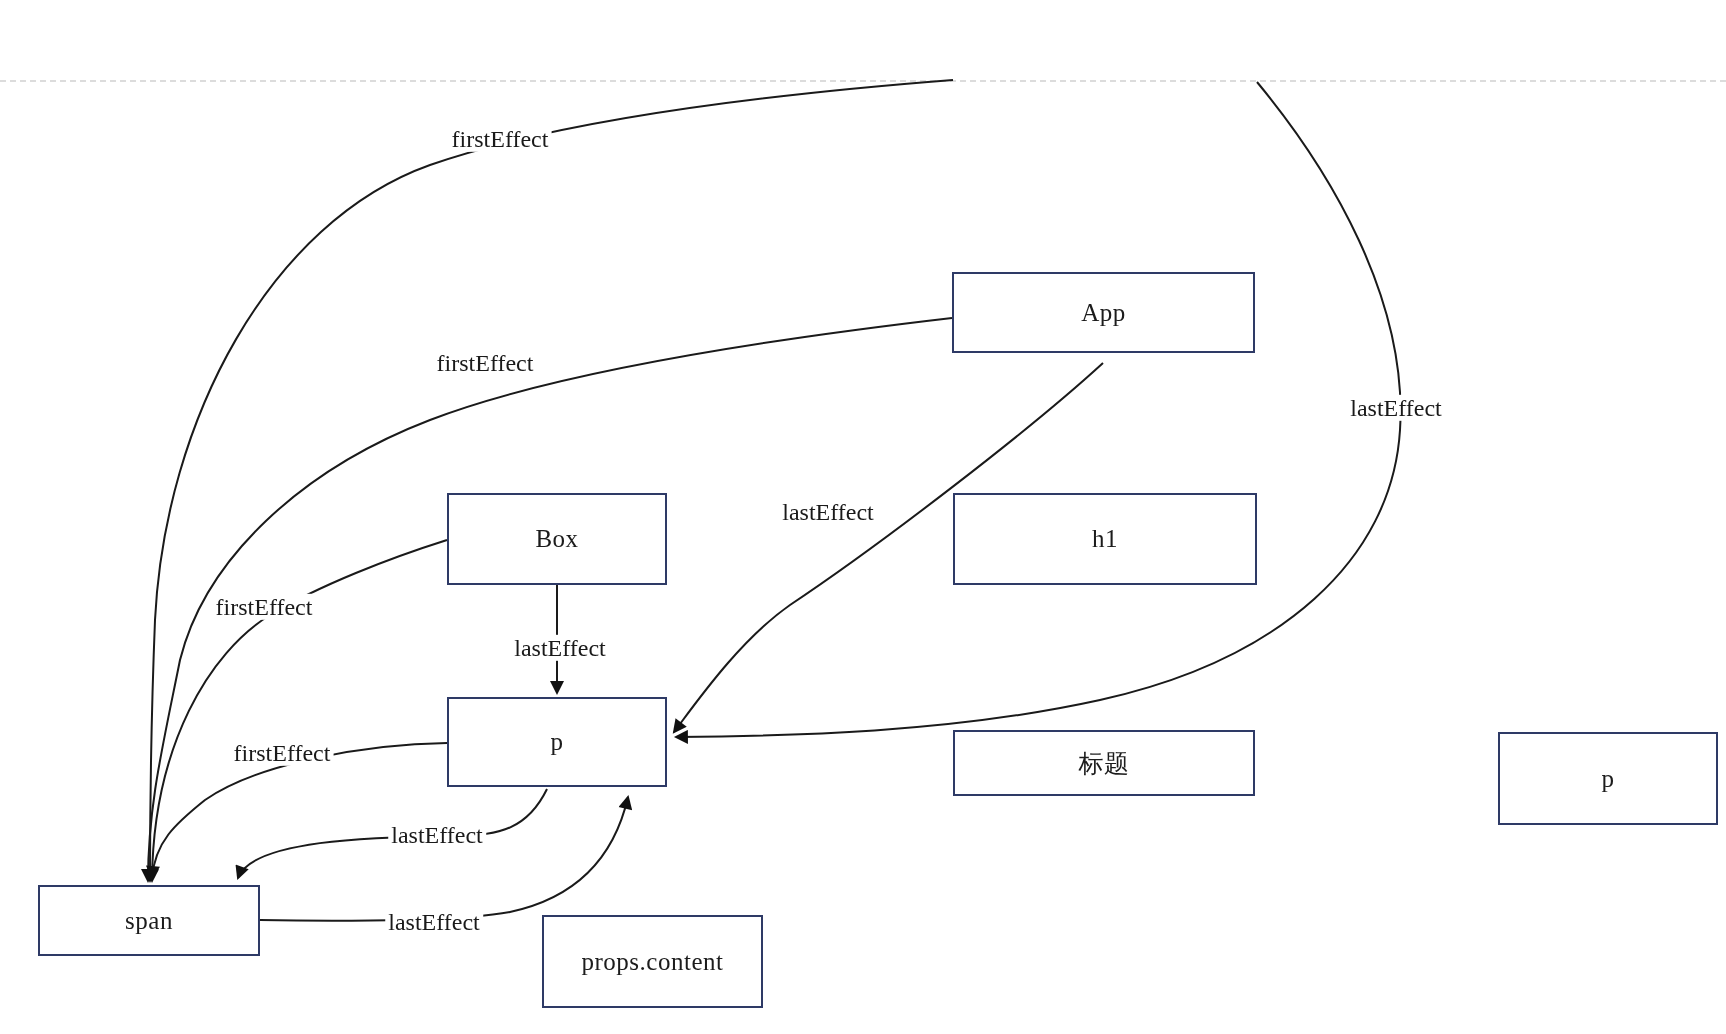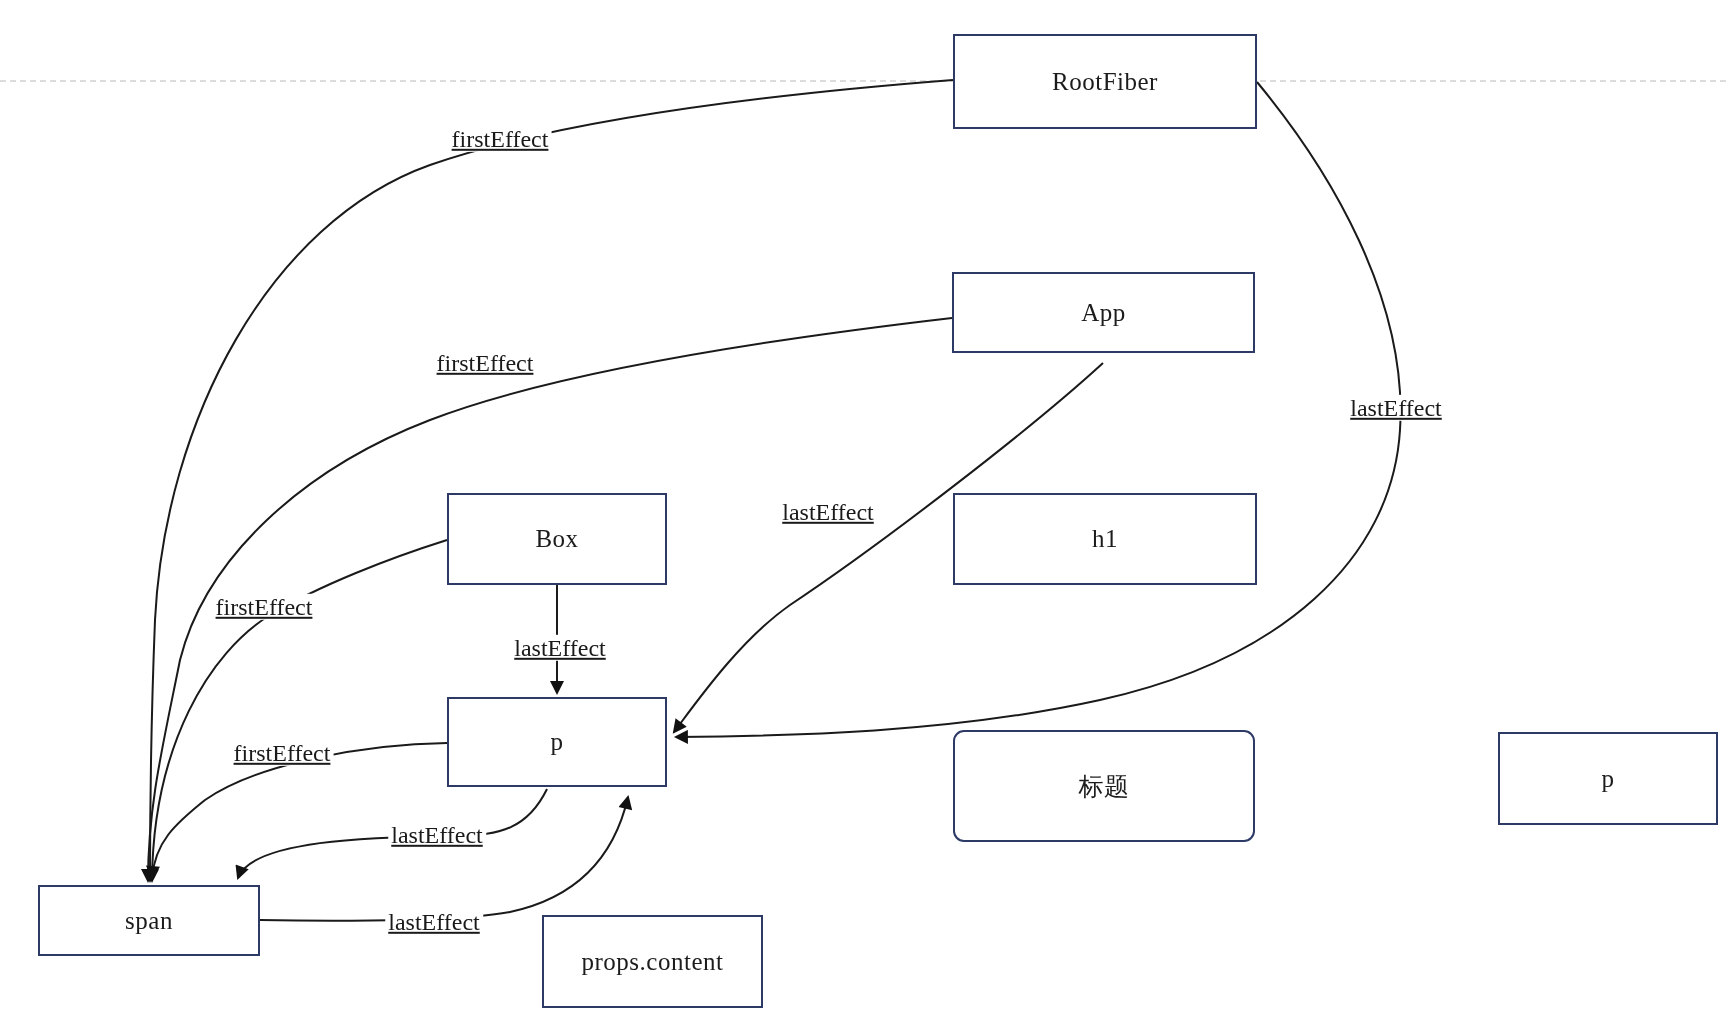--- a/index.html
+++ b/index.html
@@ -49,29 +49,28 @@
   }
   .edge-label {
     position: absolute;
     transform: translate(-50%, -50%);
     background: #ffffff;
     padding: 0 3px;
     font-size: 24px;
     color: #1a1a1a;
     white-space: nowrap;
     line-height: 1.1;
-    text-decoration: underline;
   }
   
   .n-rootfiber     { left: 953px;  top: 34px;  width: 304px; height: 95px; }
   .n-app           { left: 952px;  top: 272px; width: 303px; height: 81px; }
   .n-box           { left: 447px;  top: 493px; width: 220px; height: 92px; }
   .n-h1            { left: 953px;  top: 493px; width: 304px; height: 92px; }
   .n-p-center      { left: 447px;  top: 697px; width: 220px; height: 90px; }
-  .n-title         { left: 953px;  top: 730px; width: 302px; height: 112px; border-radius: 11px; }
+  .n-title         { left: 953px;  top: 730px; width: 302px; height: 66px; }
   .n-p-right       { left: 1498px; top: 732px; width: 220px; height: 93px; }
   .n-span          { left: 38px;   top: 885px; width: 222px; height: 71px; }
   .n-props-content { left: 542px;  top: 915px; width: 221px; height: 93px; }
   
   .l-fe-root { left: 500px;  top: 139px; }
   .l-fe-app  { left: 485px;  top: 363px; }
   .l-fe-box  { left: 264px;  top: 607px; }
   .l-fe-p    { left: 282px;  top: 753px; }
   .l-le-root { left: 1396px; top: 408px; }
   .l-le-app  { left: 828px;  top: 512px; }
@@ -105,23 +104,20 @@
 
     <path class="edge" d="M1103,363 C1030,430 880,545 790,605 C740,640 698,700 674,732" marker-end="url(#arrow)"></path>
 
     <path class="edge" d="M557,585 L557,693" marker-end="url(#arrow)"></path>
 
     <path class="edge" d="M547,789 C528,828 500,836 455,836 C370,837 252,840 238,878" marker-end="url(#arrow)"></path>
 
     <path class="edge" d="M260,920 C360,922 470,920 510,912 C575,898 614,858 628,797" marker-end="url(#arrow)"></path>
   </svg>
 
-  <div class="node n-rootfiber">
-    <span>RootFiber</span>
-  </div>
   <div class="node n-app">
     <span>App</span>
   </div>
   <div class="node n-box">
     <span>Box</span>
   </div>
   <div class="node n-h1">
     <span>h1</span>
   </div>
   <div class="node n-p-center">

